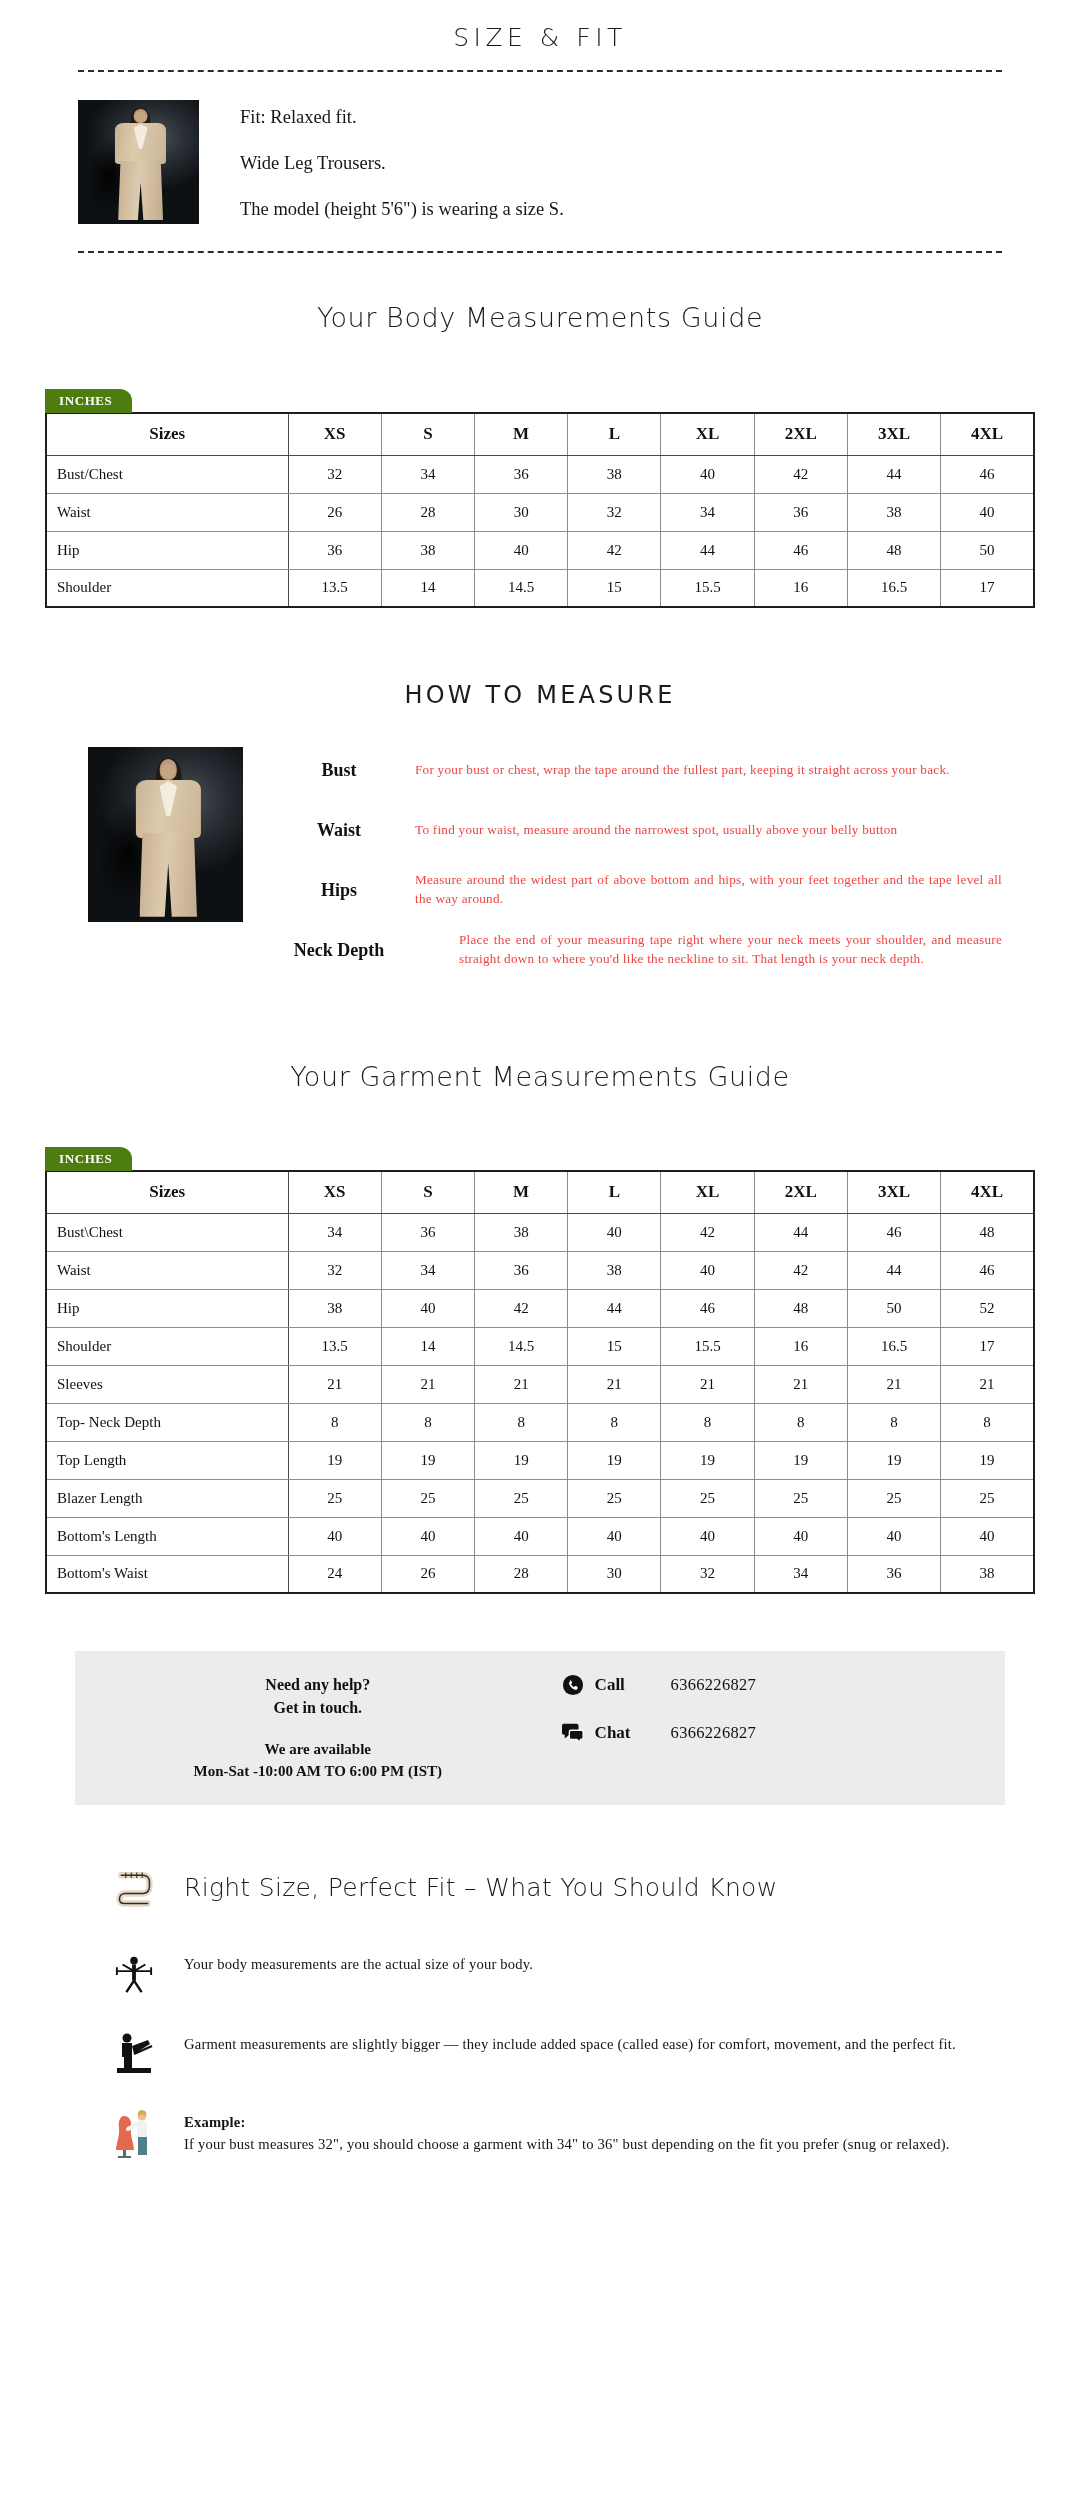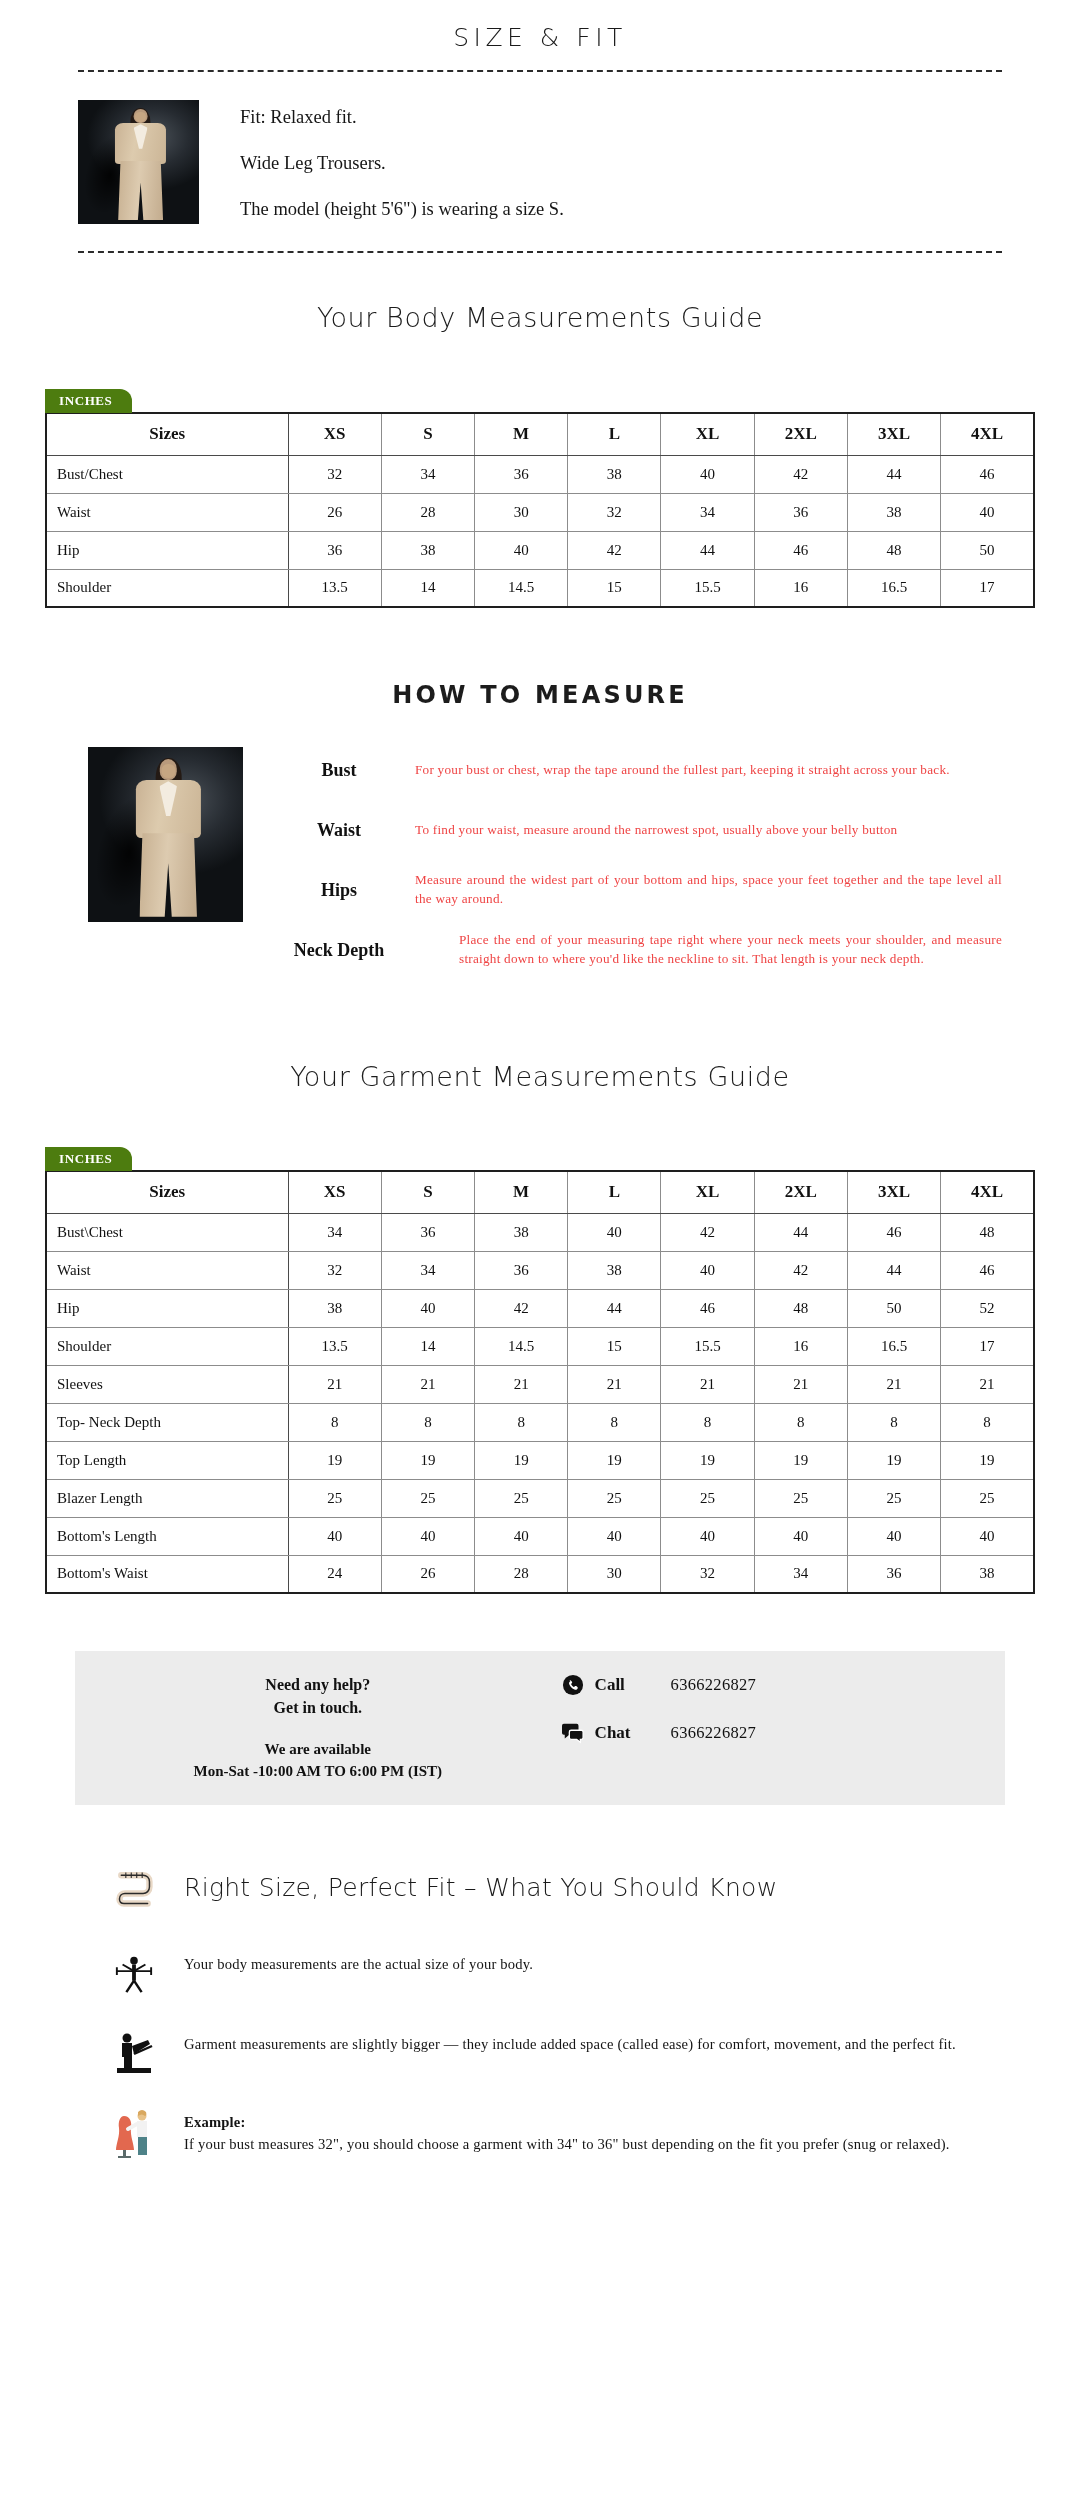--- a/index.html
+++ b/index.html
@@ -131,21 +131,21 @@
     text-align: center;
     font-family: "DejaVu Sans", sans-serif;
     font-weight: 300;
     font-size: 27px;
     letter-spacing: 0.6px;
     color: #1c1c1c;
   }
   .how-heading {
     text-align: center;
     font-family: "DejaVu Sans", sans-serif;
-    font-weight: 700;
+    font-weight: 400;
     font-size: 24px;
     letter-spacing: 3.2px;
     color: #1c1c1c;
   }
 
   
   .table-wrap { margin: 0 45px; position: relative; }
   .unit-tab {
     display: inline-block;
     background: #4d7c0f;
@@ -446,21 +446,21 @@
       <div class="measure-row">
         <div class="measure-label">Bust</div>
         <div class="measure-desc">For your bust or chest, wrap the tape around the fullest part, keeping it straight across your back.</div>
       </div>
       <div class="measure-row">
         <div class="measure-label">Waist</div>
         <div class="measure-desc">To find your waist, measure around the narrowest spot, usually above your belly button</div>
       </div>
       <div class="measure-row">
         <div class="measure-label">Hips</div>
-        <div class="measure-desc">Measure around the widest part of your bottom and hips, space your feet together and the tape level all the way around.</div>
+        <div class="measure-desc">Measure around the widest part of above bottom and hips, with your feet together and the tape level all the way around.</div>
       </div>
       <div class="measure-row">
         <div class="measure-label">Neck Depth</div>
         <div class="measure-desc">Place the end of your measuring tape right where your neck meets your shoulder, and measure straight down to where you'd like the neckline to sit. That length is your neck depth.</div>
       </div>
     </div>
   </div>
 
   <div style="height:80px"></div>
   <div class="guide-heading">Your Garment Measurements Guide</div>

